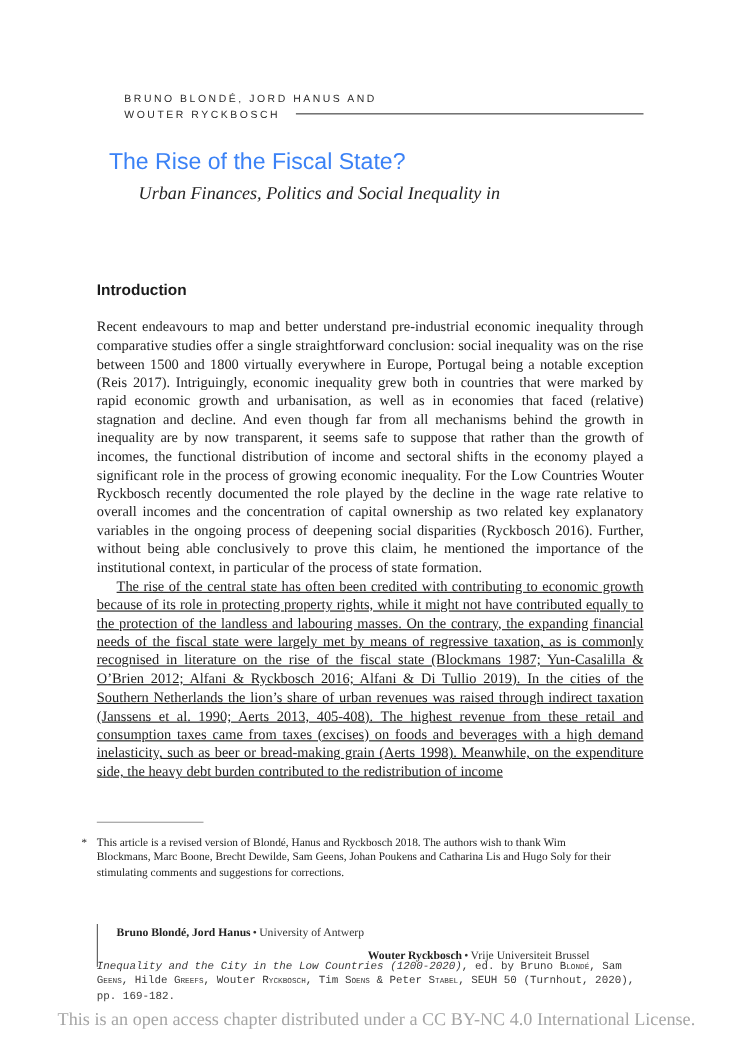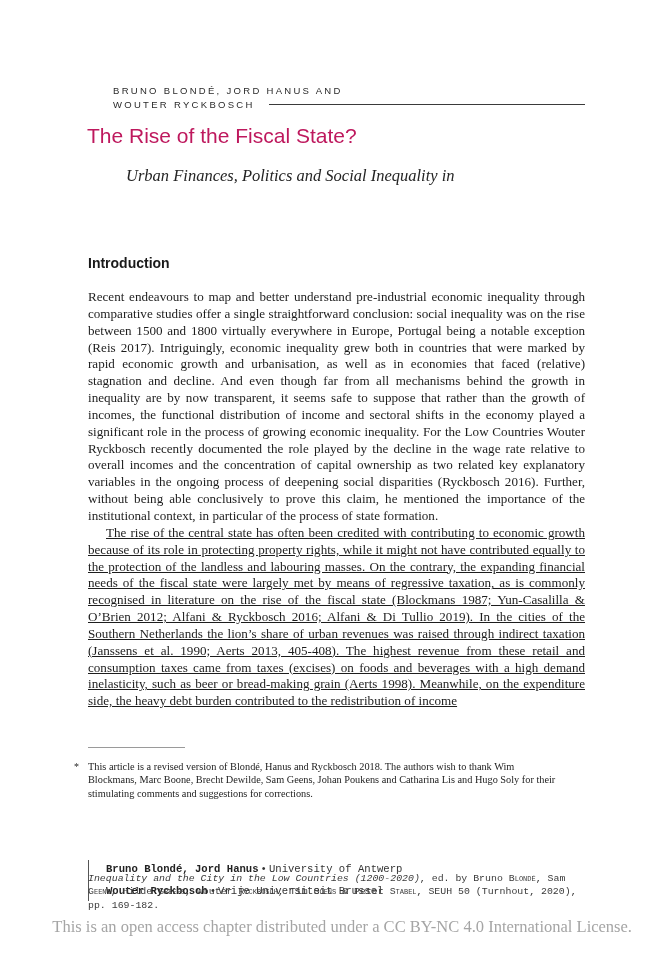--- a/index.html
+++ b/index.html
@@ -46,22 +46,22 @@
   }
 
   
   .page-title {
     position: absolute;
     left: 87px;
     top: 124px;
     font-family: "Liberation Sans", sans-serif;
     font-weight: 400;
     font-size: 21px;
-    color: #be185d;
-    margin: 0;
+    color: #3b82f6;
+    margin: 12px;
   }
   .page-subtitle {
     position: absolute;
     left: 126px;
     top: 165px;
     font-style: italic;
     font-weight: 400;
     font-size: 16.5px;
     line-height: 21.5px;
     color: #242424;
@@ -121,30 +121,30 @@
     width: 14px;
     flex: 0 0 14px;
     font-size: 10px;
   }
   .footnote .fn-text { flex: 1; }
 
   
   .affiliations {
     position: absolute;
     left: 88px;
-    top: 860px;
+    top: 840px;
     width: 430px;
     border-left: 1.2px solid #555555;
     padding: 3px 0 4px 17px;
-    font-family: Liberation Mono, monospace;
+    font-family: Liberation Serif, serif;
     font-size: 10.6px;
     color: #333333;
   }
   .aff-row { margin: 0 0 10px 0; }
-  .aff-row:last-child { margin-bottom: 0; }
+  .aff-row:last-child { margin-bottom: 0; text-align: right; }
   .aff-names { font-weight: 700; color: #222222; }
   .aff-sep { color: #333333; padding: 0 2px; }
 
   
   .citation {
     position: absolute;
     left: 88px;
     top: 872px;
     width: 500px;
     font-family: Liberation Mono, monospace;

